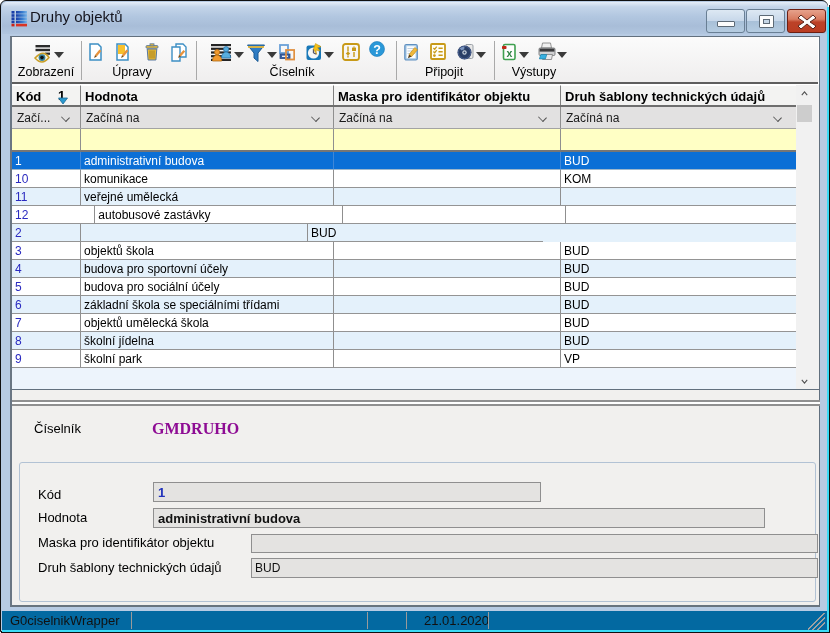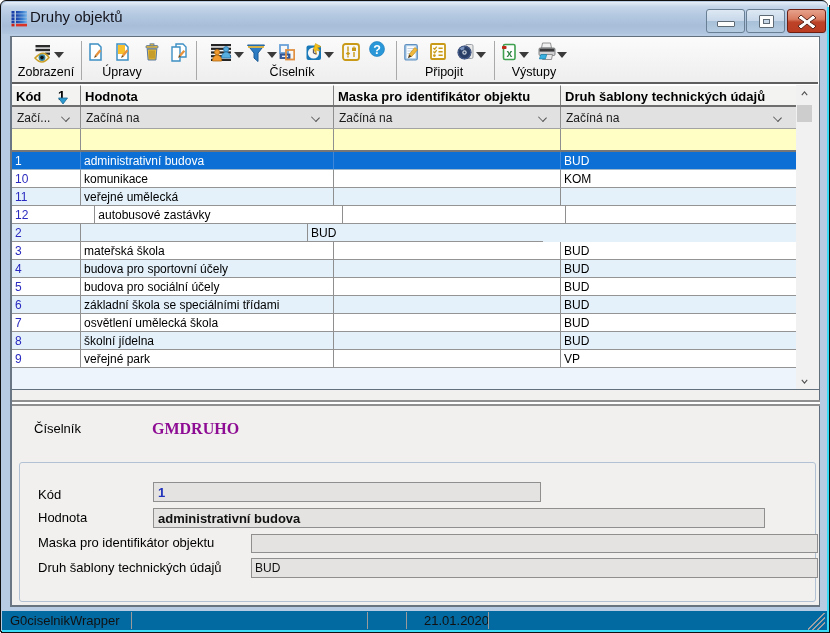--- a/index.html
+++ b/index.html
@@ -109,21 +109,21 @@
       </svg>
     </div>
   </div>
   <div id="client">
     <div id="toolbar">
       <div class="tsep" style="left:69px"></div>
       <div class="tsep" style="left:184px"></div>
       <div class="tsep" style="left:384px"></div>
       <div class="tsep" style="left:482px"></div>
       <div class="tlabel" style="left:-2px; width:72px;">Zobrazení</div>
-      <div class="tlabel" style="left:74px; width:72px;">Úpravy</div>
+      <div class="tlabel" style="left:84px; width:72px;">Úpravy</div>
       <div class="tlabel" style="left:244px; width:72px;">Číselník</div>
       <div class="tlabel" style="left:396px; width:72px;">Připojit</div>
       <div class="tlabel" style="left:486px; width:72px;">Výstupy</div>
 
       <svg class="ticon" style="left:22px;top:7px" width="18" height="20" viewBox="0 0 18 20">
         <rect x="1.5" y="1" width="14.5" height="2.4" fill="#2a2a2a"></rect>
         <rect x="1.5" y="4.8" width="14.5" height="2.4" fill="#2a2a2a"></rect>
         <rect x="11" y="8.6" width="5" height="2.2" fill="#2a2a2a"></rect>
         <path d="M1 14 Q5.5 9.4 9 9.4 Q12.5 9.4 15 13.6 Q11.5 18 8 18 Q4.5 18 1 14 Z" fill="#fdf6e0" stroke="#c99f28" stroke-width="1.6"></path>
         <circle cx="8" cy="13.6" r="3.4" fill="#35809c"></circle>
@@ -280,21 +280,21 @@
             <div class="c" style="width:227px"></div>
             <div class="c" style="width:235px;border-right:none"></div>
           </div>
         <div class="row alt">
             <div class="c c0" style="width:69px">2</div>
             <div class="c" style="width:227px"></div>
             <div class="c" style="width:235px;border-right:none">BUD</div>
           </div>
         <div class="row">
             <div class="c c0" style="width:69px">3</div>
-            <div class="c" style="width:253px">mateřská škola</div>
+            <div class="c" style="width:253px">objektů škola</div>
             <div class="c" style="width:227px"></div>
             <div class="c" style="width:235px;border-right:none">BUD</div>
           </div>
         <div class="row alt">
             <div class="c c0" style="width:69px">4</div>
             <div class="c" style="width:253px">budova pro sportovní účely</div>
             <div class="c" style="width:227px"></div>
             <div class="c" style="width:235px;border-right:none">BUD</div>
           </div>
         <div class="row">
@@ -304,33 +304,33 @@
             <div class="c" style="width:235px;border-right:none">BUD</div>
           </div>
         <div class="row alt">
             <div class="c c0" style="width:69px">6</div>
             <div class="c" style="width:253px">základní škola se speciálními třídami</div>
             <div class="c" style="width:227px"></div>
             <div class="c" style="width:235px;border-right:none">BUD</div>
           </div>
         <div class="row">
             <div class="c c0" style="width:69px">7</div>
-            <div class="c" style="width:253px">osvětlení umělecká škola</div>
+            <div class="c" style="width:253px">objektů umělecká škola</div>
             <div class="c" style="width:227px"></div>
             <div class="c" style="width:235px;border-right:none">BUD</div>
           </div>
         <div class="row alt">
             <div class="c c0" style="width:69px">8</div>
             <div class="c" style="width:253px">školní jídelna</div>
             <div class="c" style="width:227px"></div>
             <div class="c" style="width:235px;border-right:none">BUD</div>
           </div>
         <div class="row">
             <div class="c c0" style="width:69px">9</div>
-            <div class="c" style="width:253px">veřejné park</div>
+            <div class="c" style="width:253px">školní park</div>
             <div class="c" style="width:227px"></div>
             <div class="c" style="width:235px;border-right:none">VP</div>
           </div>
       </div>
       <div id="gempty"></div>
     </div>
     <div id="vsb">
       <div class="sbtn" style="top:0">
         <svg class="sarr" style="top:5px" width="9" height="6" viewBox="0 0 9 6">
             <path d="M1 5 L4.5 1 L8 5" fill="none" stroke="#505050" stroke-width="1.4"></path>

